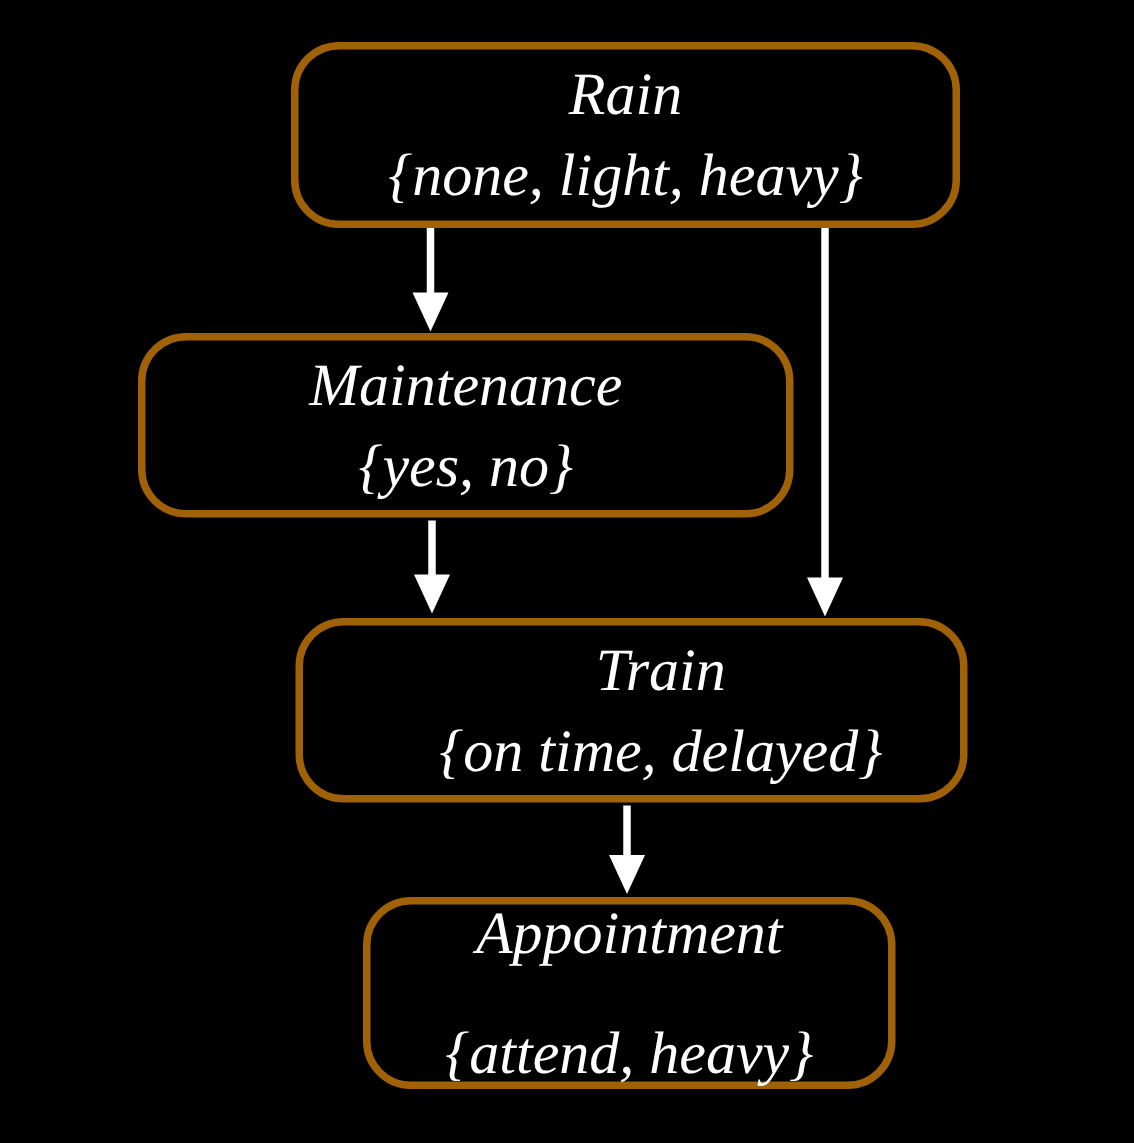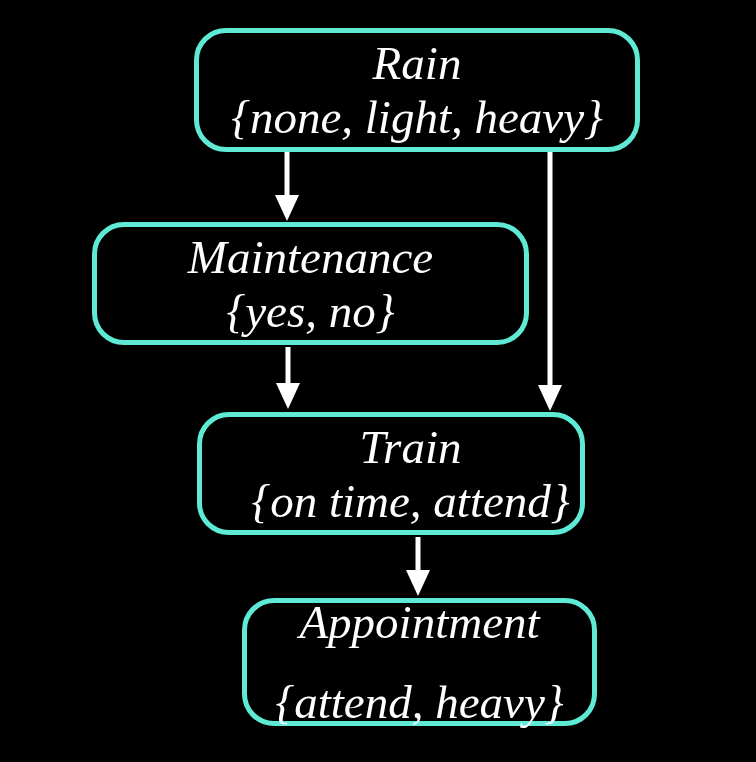--- a/index.html
+++ b/index.html
@@ -19,39 +19,39 @@
     position: absolute;
     left: 0;
     top: 0;
     width: 756px;
     height: 762px;
     pointer-events: none;
   }
   .node {
     position: absolute;
     box-sizing: border-box;
-    border: 5px solid #5eead4;
+    border: 5px solid #a16207;
     border-radius: 32px;
     background: #000000;
     color: #ffffff;
     display: flex;
     flex-direction: column;
     align-items: center;
     justify-content: center;
     text-align: center;
     font-style: italic;
-    font-size: 47px;
+    font-size: 40px;
     line-height: 54px;
   }
   .node-label, .node-values {
     white-space: nowrap;
   }
   #node-rain        { left: 194px; top: 28px;  width: 446px; height: 124px; }
   #node-maintenance { left: 92px;  top: 222px; width: 437px; height: 123px; }
-  #node-train       { left: 197px; top: 412px; width: 388px; height: 123px; padding-left: 39px; }
+  #node-train       { left: 197px; top: 412px; width: 448px; height: 123px; padding-left: 39px; }
   #node-appointment { left: 242px; top: 598px; width: 355px; height: 128px; gap: 26px; }
 </style>
 </head>
 <body>
 
 <div class="canvas">
 
   <svg class="edges-layer" viewBox="0 0 756 762" xmlns="http://www.w3.org/2000/svg">
 
     <g>
@@ -80,21 +80,21 @@
     <div class="node-values">{none, light, heavy}</div>
   </div>
 
   <div class="node" id="node-maintenance">
     <div class="node-label">Maintenance</div>
     <div class="node-values">{yes, no}</div>
   </div>
 
   <div class="node" id="node-train">
     <div class="node-label">Train</div>
-    <div class="node-values">{on time, attend}</div>
+    <div class="node-values">{on time, delayed}</div>
   </div>
 
   <div class="node" id="node-appointment">
     <div class="node-label">Appointment</div>
     <div class="node-values">{attend, heavy}</div>
   </div>
 
 </div>
 
 </body></html>

